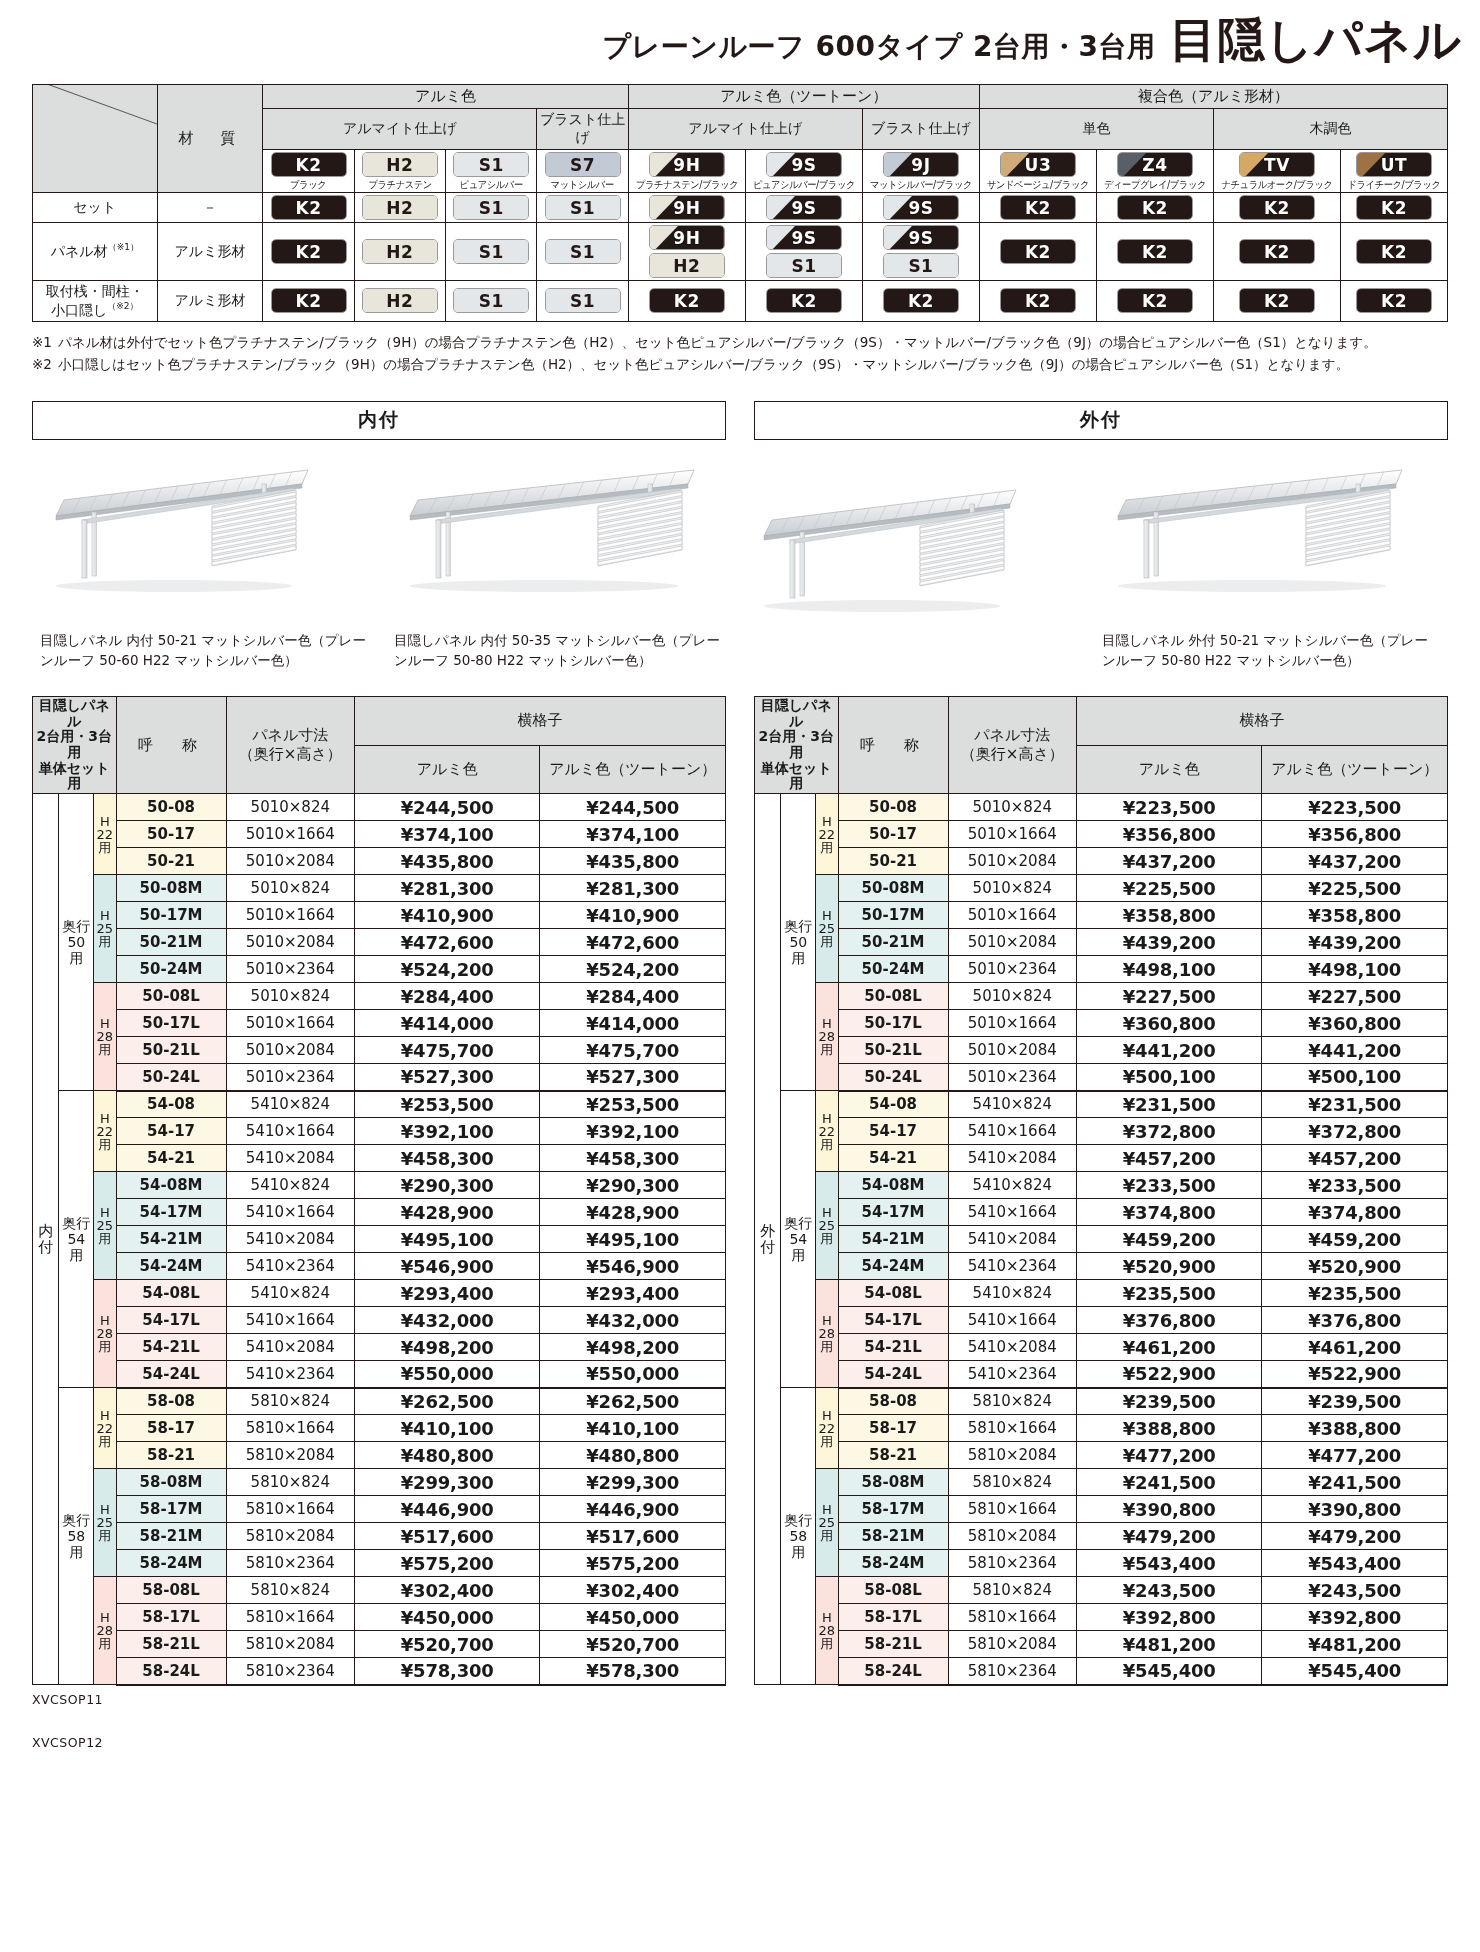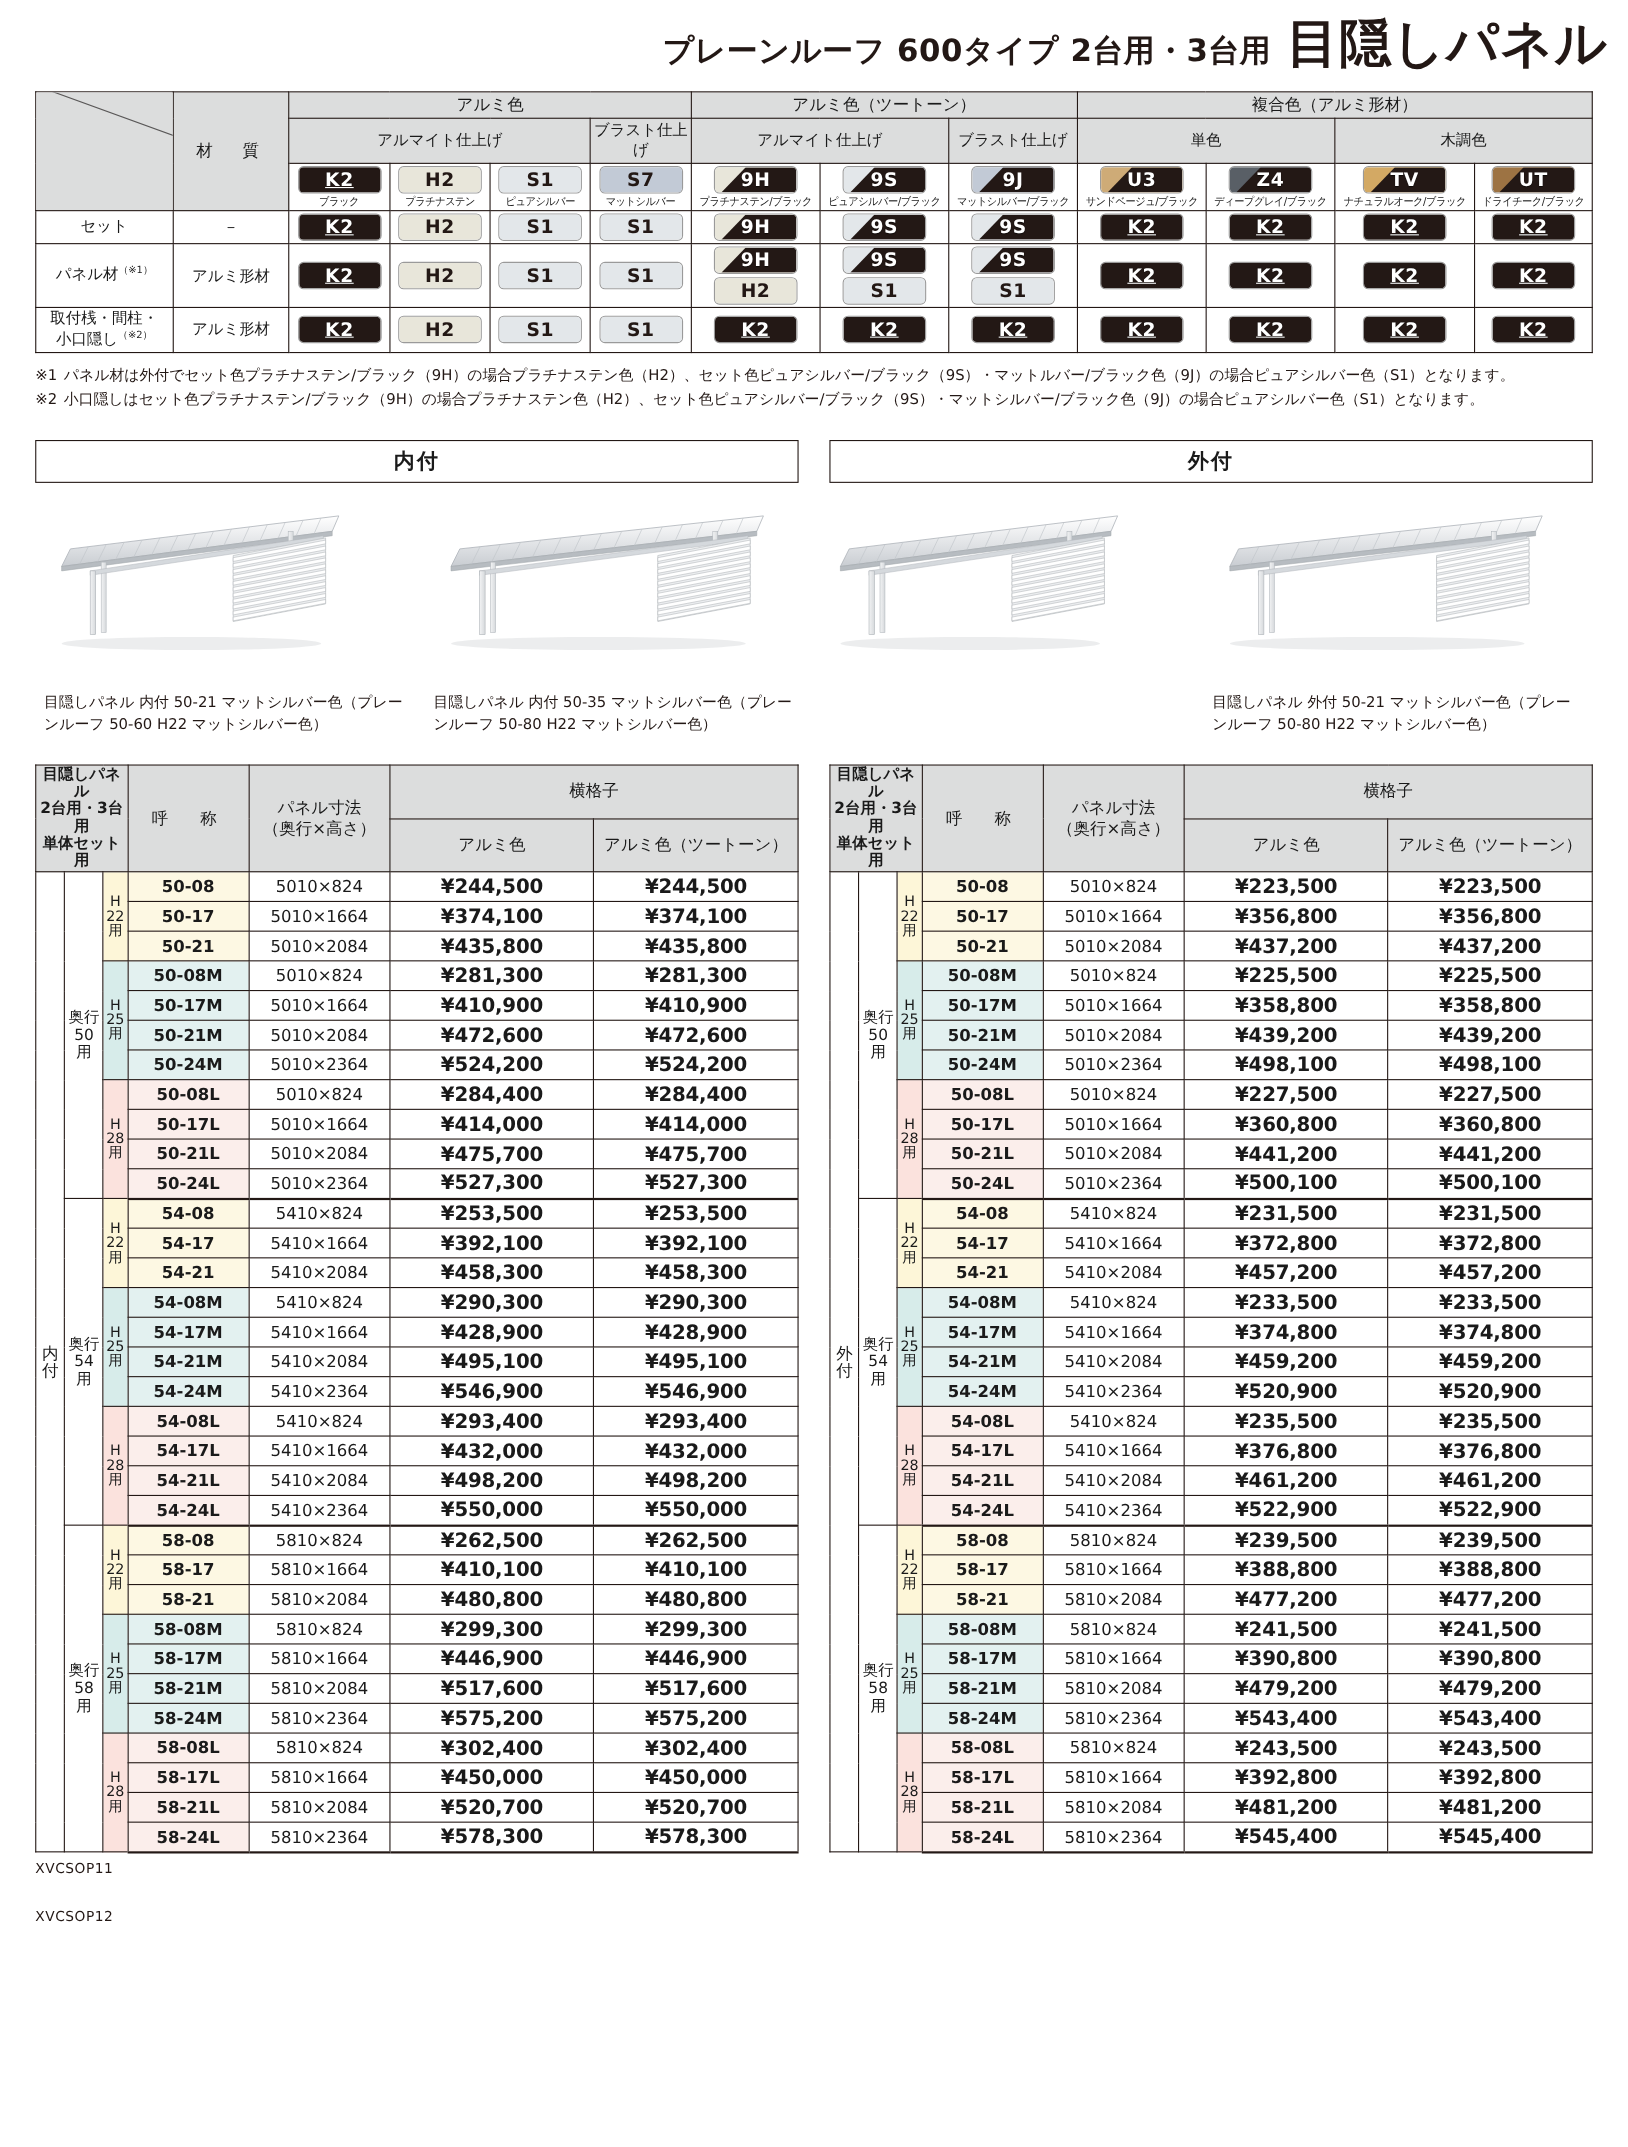--- a/index.html
+++ b/index.html
@@ -56,21 +56,21 @@
   .swatch-cell { padding: 3px 2px 2px 2px; width: 88px; }
   .chip {
     display:block; margin: 0 auto; width: 76px; height: 25px;
     border-radius: 5px; position: relative; overflow: hidden;
     border: 1px solid #9a9a9a;
   }
   .chip .code {
     position: relative; z-index: 3; display:block; line-height: 25px;
     font-size: 17px; font-weight: bold; letter-spacing: 0.5px;
   }
-  .chip.dark .code { color: #ffffff; text-shadow: 0 0 1px #000; text-decoration: underline; }
+  .chip.dark .code { color: #ffffff; text-shadow: 0 0 1px #000; }
   .chip.light .code { color: #231815; }
   .chip.two .code { color:#ffffff; text-shadow: 0 1px 1px rgba(0,0,0,.6); }
   .chip .half {
     position:absolute; inset:0; z-index:1;
   }
   .chip .half2 {
     position:absolute; inset:0; z-index:2;
     clip-path: polygon(38% 0, 100% 0, 100% 100%, 8% 100%);
   }
   .swatch-name {
@@ -90,21 +90,21 @@
   .notes p .mk { position: absolute; left: 0; }
 
   
   .banners { display:flex; gap: 28px; margin: 26px 0 0 32px; width: 1416px; }
   .banner {
     flex: 1; border: 1px solid #231815; text-align:center;
     font-size: 19px; font-weight: bold; padding: 5px 0 6px 0; letter-spacing: 2px;
   }
 
   
-  .prodrow { display:flex; margin: 14px 0 0 32px; width: 1416px; gap: 0; }
+  .prodrow { display:flex; margin: 14px 0 0 32px; width: 1416px; gap: 0; align-items: center; }
   .prodcell { width: 354px; padding: 0 10px 0 8px; }
   .prodimg { height: 160px; position: relative; margin-bottom: 16px; }
   .prodcap {
     font-size: 13.5px; line-height: 1.5; color:#231815; letter-spacing: 0px;
   }
 
   
   .prodimg svg { display:block; }
 
   

